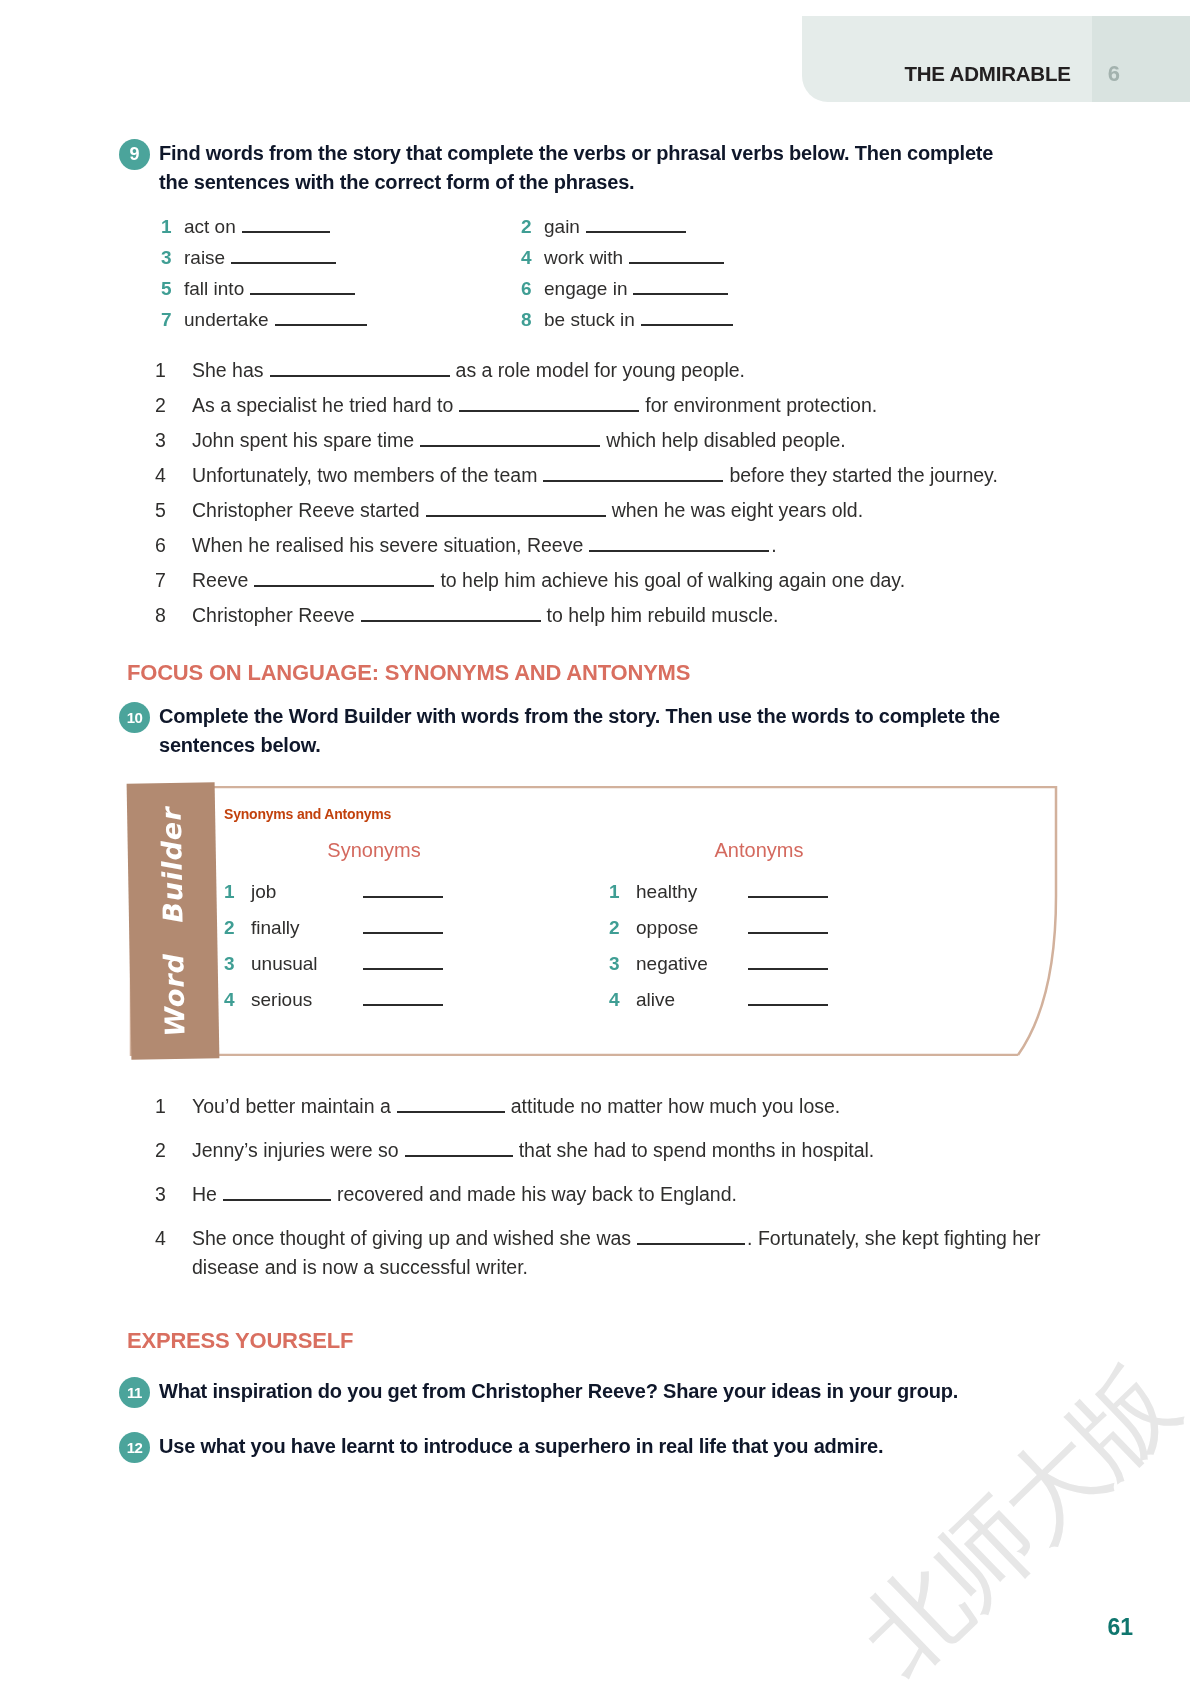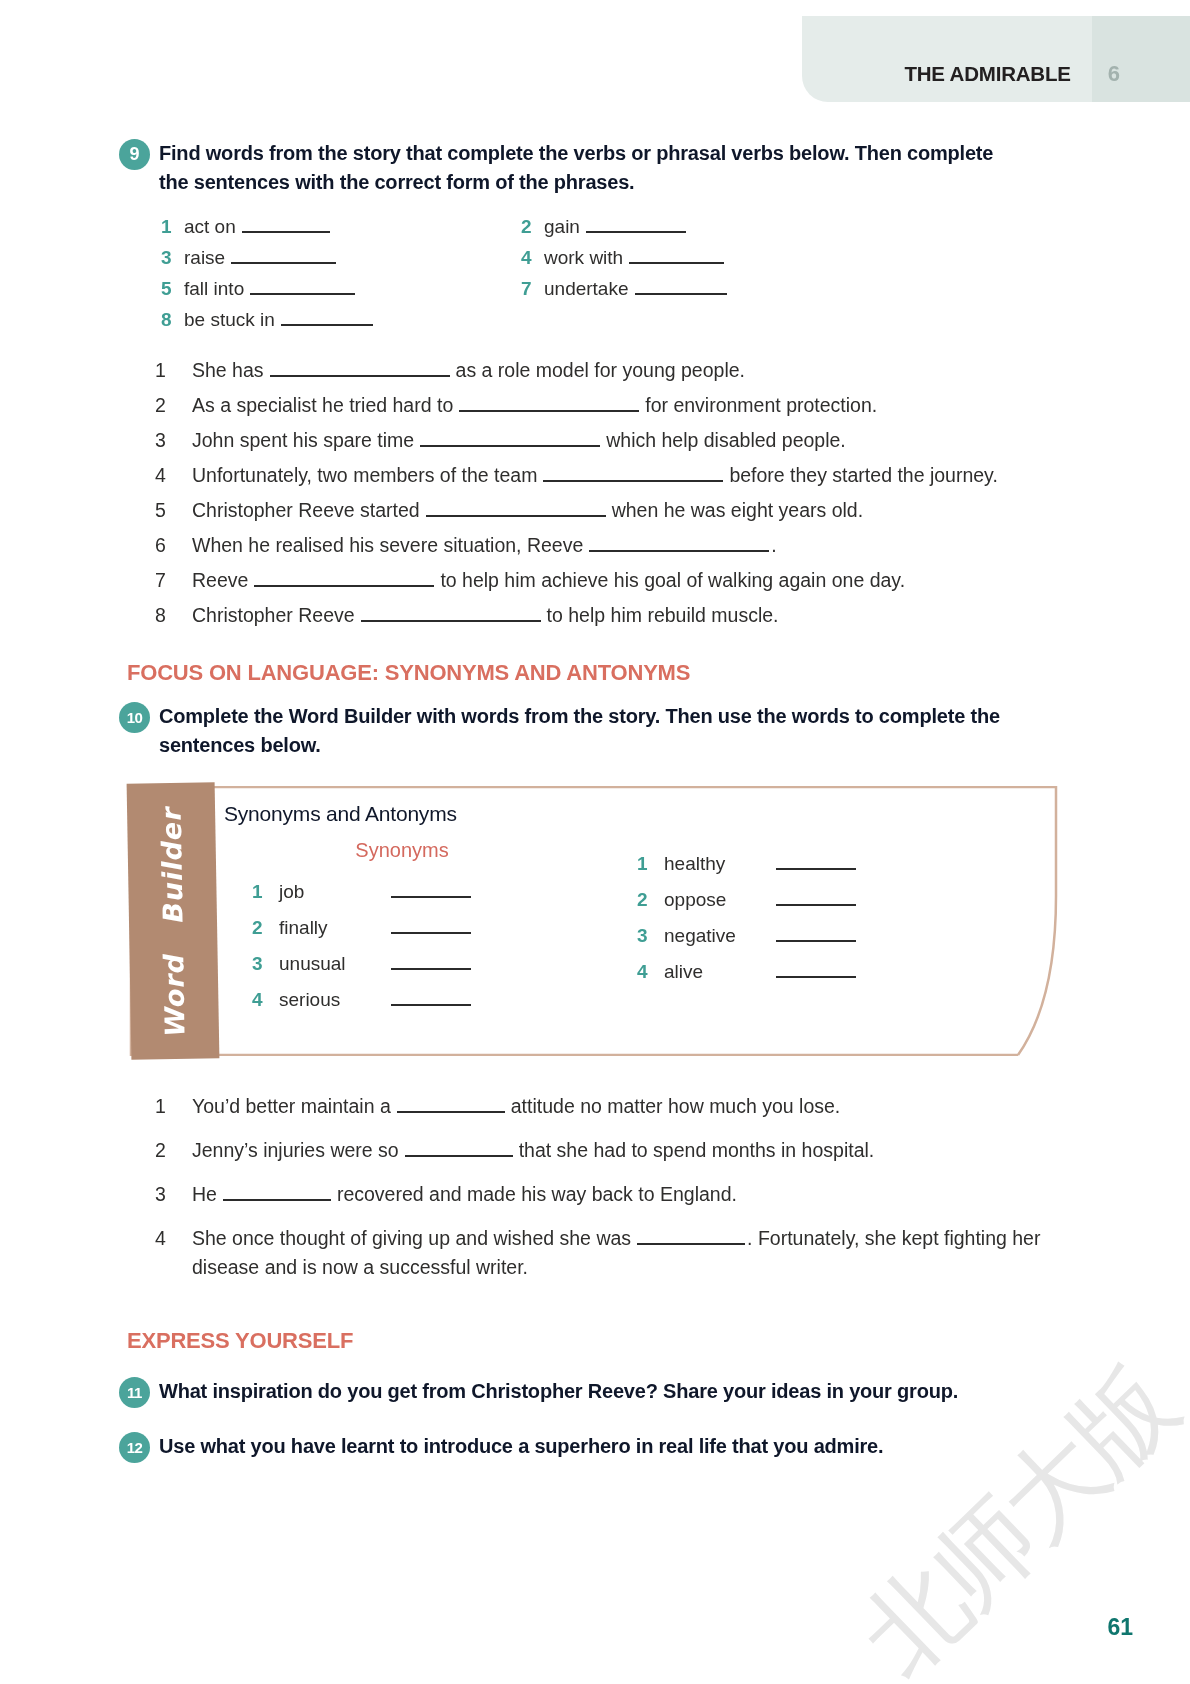--- a/index.html
+++ b/index.html
@@ -80,22 +80,22 @@
     position:absolute; left:0; top:-3px; height:276px; width:88px;
     background:#b28a71; transform:rotate(-1deg); z-index:2;
     display:flex; align-items:center; justify-content:center;
   }
   .wb-tab-label {
     transform:rotate(-90deg); white-space:nowrap; color:#ffffff;
     font-style:italic; font-weight:bold; font-size:27px; letter-spacing:1px;
     word-spacing:20px; font-family:"DejaVu Sans", sans-serif;
   }
   .wb-content { position:relative; z-index:1; padding:14px 40px 0 95px; }
-  .wb-title { color:#0f172a; font-weight:normal; font-size:21px; line-height:28px; letter-spacing:-0.2px; }
-  .wb-cols { display:grid; grid-template-columns:385px auto; margin-top:8px;margin-left:28px; }
+  .wb-title { color:#c2410c; font-weight:bold; font-size:14px; line-height:28px; letter-spacing:-0.2px; }
+  .wb-cols { display:grid; grid-template-columns:385px auto; margin-top:8px; }
   .wb-col-label { text-align:center; color:#d4695e; font-size:20px; line-height:28px; width:300px; }
   .wb-rows { margin-top:15px; }
   .wb-row { display:flex; align-items:baseline; font-size:19px; line-height:26px; margin-bottom:10px; }
   .wb-num { color:#3f9e94; font-weight:bold; width:27px; flex-shrink:0; }
   .wb-word { width:112px; }
   .wb-row .blank { width:80px; }
 
   .express-heading { margin-top:46px; }
   .ex11 { margin-top:23px; }
   .ex12 { margin-top:24px; }
@@ -127,20 +127,21 @@
       <div class="badge">9</div>
       <div class="instr">Find words from the story that complete the verbs or phrasal verbs below. Then complete the sentences with the correct form of the phrases.</div>
     </div>
 
     <div class="phrase-grid">
       <div><span class="pnum">1</span><span>act on</span><span class="blank" style="width:88px"></span></div>
       <div><span class="pnum">2</span><span>gain</span><span class="blank" style="width:100px"></span></div>
       <div><span class="pnum">3</span><span>raise</span><span class="blank" style="width:105px"></span></div>
       <div><span class="pnum">4</span><span>work with</span><span class="blank" style="width:95px"></span></div>
       <div><span class="pnum">5</span><span>fall into</span><span class="blank" style="width:105px"></span></div>
+      <div><span class="pnum">6</span><span>engage in</span><span class="blank" style="width:95px"></span></div>
       <div><span class="pnum">7</span><span>undertake</span><span class="blank" style="width:92px"></span></div>
       <div><span class="pnum">8</span><span>be stuck in</span><span class="blank" style="width:92px"></span></div>
     </div>
 
     <div class="sents">
       <div class="sent">
           <span class="snum">1</span>
           <span class="sbody"><span>She has</span><span class="blank" style="width:180px"></span><span>as a role model for young people.</span></span>
         </div>
       <div class="sent">
@@ -210,20 +211,21 @@
                   <span class="blank"></span>
                 </div>
               <div class="wb-row">
                   <span class="wb-num">4</span>
                   <span class="wb-word">serious</span>
                   <span class="blank"></span>
                 </div>
             </div>
           </div>
           <div>
+            <div class="wb-col-label">Antonyms</div>
             <div class="wb-rows">
               <div class="wb-row">
                   <span class="wb-num">1</span>
                   <span class="wb-word">healthy</span>
                   <span class="blank"></span>
                 </div>
               <div class="wb-row">
                   <span class="wb-num">2</span>
                   <span class="wb-word">oppose</span>
                   <span class="blank"></span>

